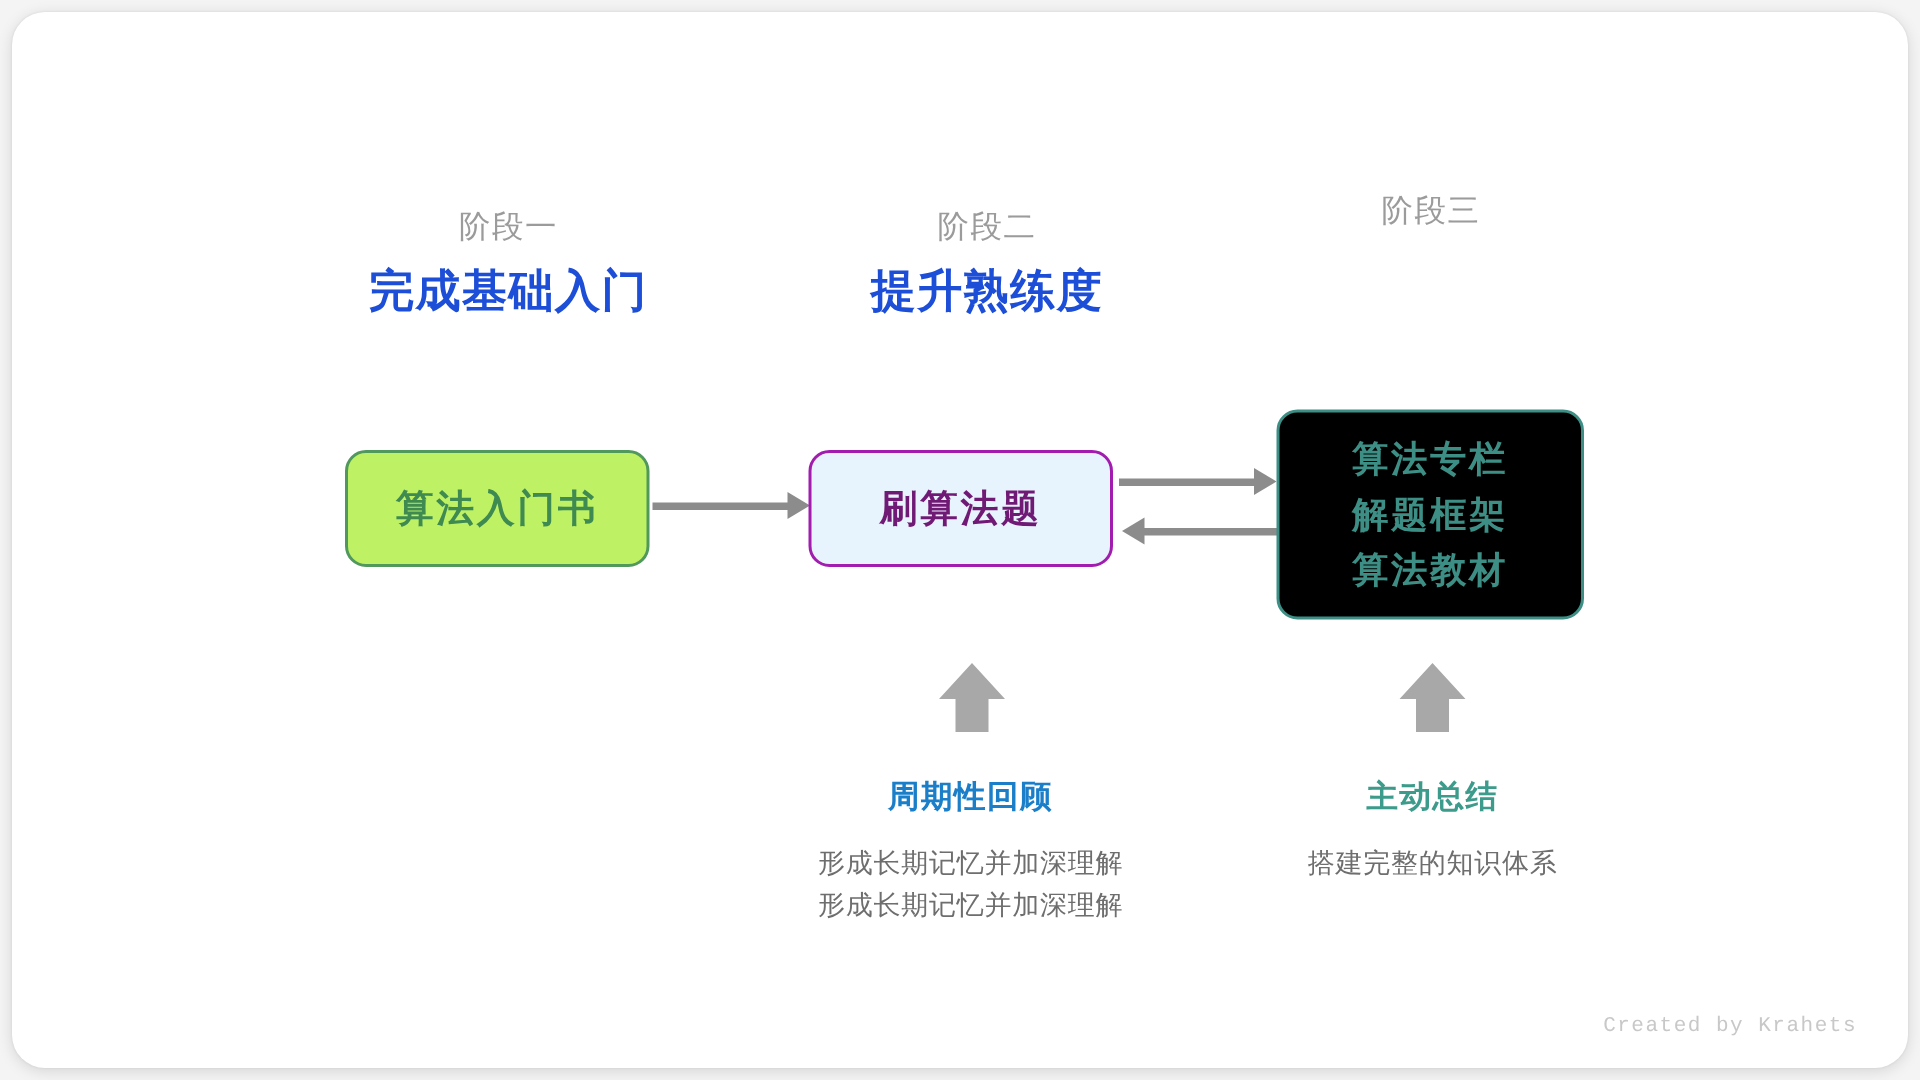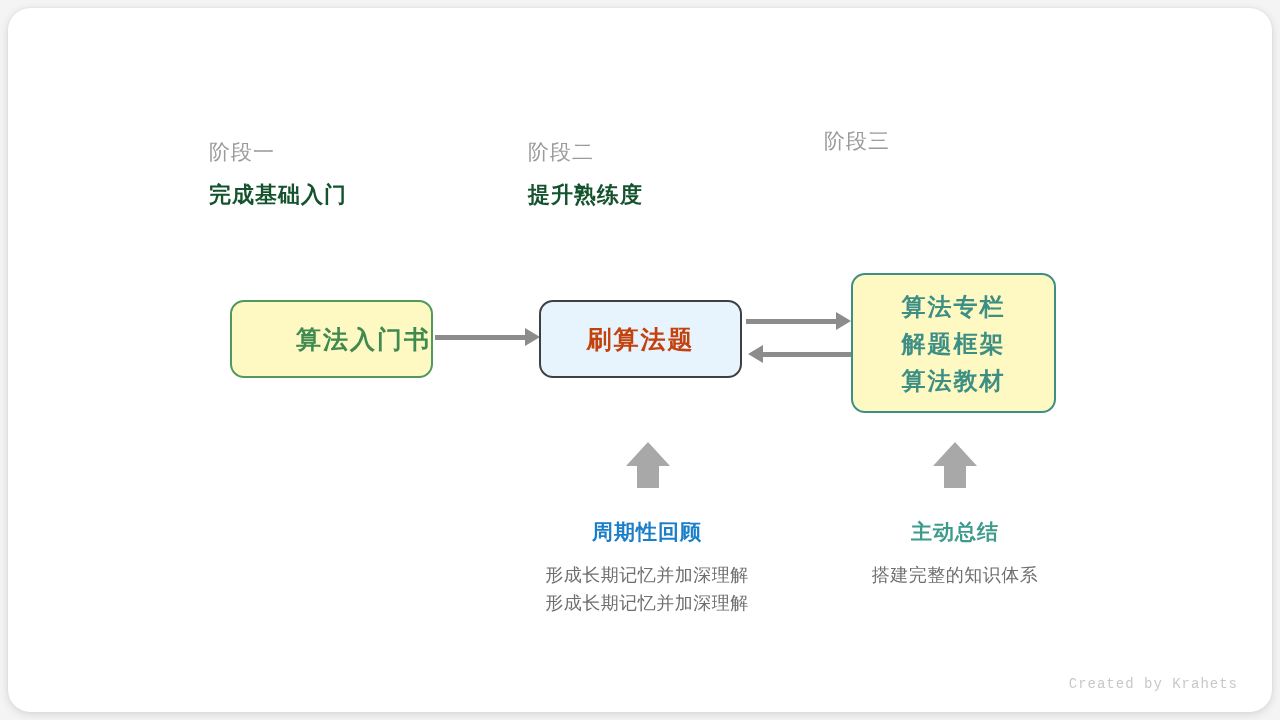--- a/index.html
+++ b/index.html
@@ -22,65 +22,64 @@
     height: 704px;
     background: #ffffff;
     border-radius: 22px;
     box-shadow: 0 2px 10px rgba(0,0,0,0.13), 0 0 2px rgba(0,0,0,0.08);
     overflow: hidden;
   }
 
   
   .stage {
     position: absolute;
-    text-align: left;
+    text-align: center;
     width: 260px;
   }
   .stage-sub {
     font-size: 21px;
     color: #9b9b9b;
     letter-spacing: 1px;
     line-height: 30px;
     white-space: nowrap;
   }
   .stage-title {
-    font-size: 22px;
+    font-size: 30px;
     font-weight: bold;
-    color: #14532d;
+    color: #1d4ed8;
     letter-spacing: 1px;
     line-height: 32px;
     margin-top: 12px;
     white-space: nowrap;
   }
 
   
   .node {
     position: absolute;
     border-radius: 14px;
     box-sizing: border-box;
     display: flex;
     flex-direction: column;
     align-items: center;
     justify-content: center;
     font-weight: bold;
     letter-spacing: 2px;
   }
   .node-green {
-    background: #fef9c3;
+    background: #bef264;
     border: 2px solid #51985d;
     color: #3f8a51;
-    align-items: flex-end;
   }
   .node-blue {
     background: #e7f3fd;
-    border: 2px solid #404040;
-    color: #c2410c;
+    border: 2px solid #a21caf;
+    color: #701a75;
   }
   .node-teal {
-    background: #fef9c3;
+    background: #000000;
     border: 2px solid #3d8f85;
     color: #3d8f85;
   }
   .node-line {
     line-height: 37px;
     white-space: nowrap;
   }
 
   
   .h-arrow-shaft {

